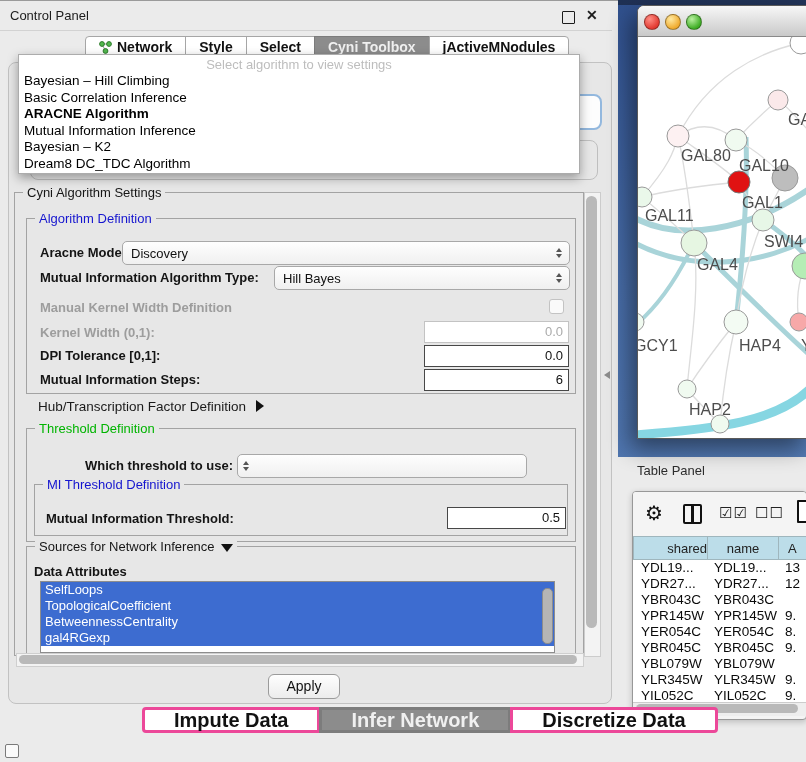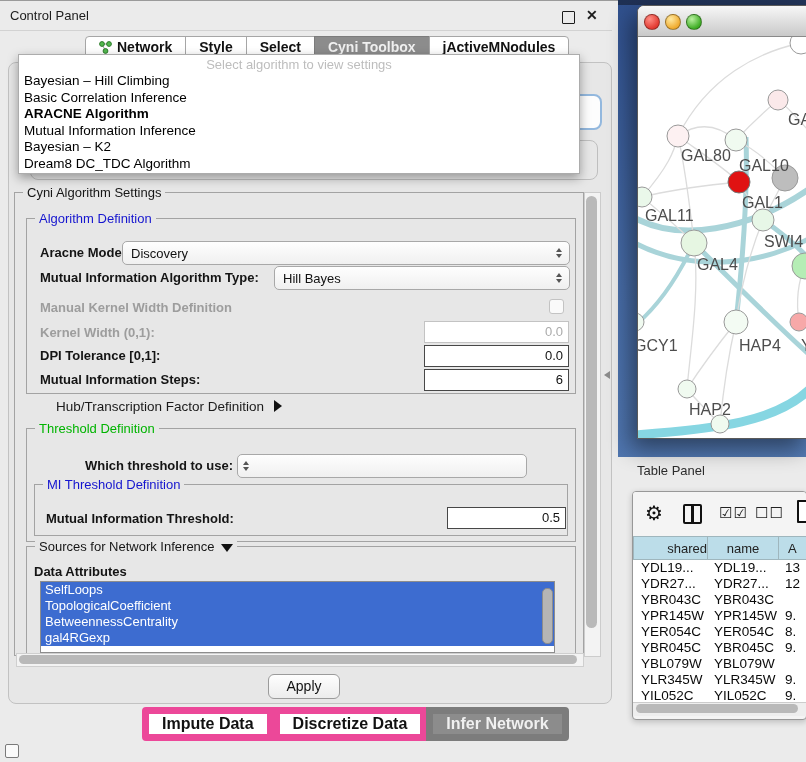--- a/index.html
+++ b/index.html
@@ -57,38 +57,38 @@
   .combo-arr i{display:block;width:0;height:0;border-left:3.5px solid transparent;border-right:3.5px solid transparent;}
   .combo-arr .up{border-bottom:4px solid #555;} .combo-arr .down{border-top:4px solid #555;}
   .field{position:absolute;height:20px;background:#fff;border:1px solid #474747;z-index:5;
          font-size:13px;color:#111;text-align:right;line-height:20px;padding-right:5px;}
   .field.dis{border-color:#c3c3c3;color:#ababab;}
   .checkbox{position:absolute;width:13px;height:13px;border:1px solid #c3c3c3;border-radius:3px;background:#fafafa;z-index:5;}
   .tri-right{display:inline-block;width:0;height:0;border-top:6px solid transparent;border-bottom:6px solid transparent;
              border-left:8px solid #111;margin-left:10px;vertical-align:-1px;}
   .tri-down{display:inline-block;width:0;height:0;border-left:6px solid transparent;border-right:6px solid transparent;
             border-top:8px solid #111;margin-left:6px;vertical-align:-1px;}
-  #hub-row{left:56px;top:399px;font-size:13.5px;font-weight:500;color:#1a1a1a;z-index:5;}
+  #hub-row{left:38px;top:399px;font-size:13.5px;font-weight:500;color:#1a1a1a;z-index:5;}
 
   #attr-list{left:40px;top:581px;width:513px;height:70px;background:#fff;border:1px solid #8d8d8d;z-index:5;overflow:hidden;}
   .attr-item{height:16px;line-height:16px;font-size:13px;color:#fff;background:#3d6cd0;padding-left:4px;white-space:nowrap;}
   #attr-thumb{left:542px;top:588px;width:9px;height:54px;background:#b5b5b5;border:1px solid #8d8d8d;border-radius:5px;z-index:6;}
 
   
   #vscroll{left:584px;top:192px;width:15px;height:463px;background:#f3f3f3;border:1px solid #cscsc;border:1px solid #cccccc;z-index:2;}
   #vthumb{left:586px;top:196px;width:11px;height:432px;background:#b9b9b9;border-radius:6px;z-index:3;}
   #hscroll{left:16px;top:653px;width:566px;height:12px;background:#f3f3f3;border:1px solid #cfcfcf;z-index:3;}
   #hthumb{left:19px;top:654.5px;width:558px;height:9px;background:#b9b9b9;border-radius:5px;z-index:4;}
 
   #apply-btn{left:268px;top:674px;width:70px;height:23px;border:1px solid #9b9b9b;border-radius:6px;
              background:linear-gradient(#fefefe,#ececec);font-size:14px;color:#111;text-align:center;line-height:23px;z-index:3;}
 
   #bottom-tabs{left:142px;top:707px;display:flex;z-index:3;}
-  .btab{height:20px;line-height:20px;padding:0 13px;background:#fff;border:7px solid #ec4899;
-        font-size:16px;font-weight:700;color:#111;margin-right:-1px;white-space:nowrap;}
+  .btab{height:20px;line-height:20px;padding:0 29px;background:#fff;border:3px solid #ec4899;
+        font-size:20px;font-weight:700;color:#111;margin-right:-1px;white-space:nowrap;}
   .btab:first-child{border-top-left-radius:4px;border-bottom-left-radius:4px;}
   .btab:last-child{border-top-right-radius:4px;border-bottom-right-radius:4px;}
   .btab.sel{background:#8c8c8c;border-color:#7c7c7c;color:#f0f0f0;}
 
   #splitter-arrow{left:604px;top:371px;width:0;height:0;border-top:4px solid transparent;
                   border-bottom:4px solid transparent;border-right:6px solid #8a8a8a;z-index:2;}
   #corner-icon{left:5px;top:744px;width:12px;height:12px;border:1.5px solid #7a7a7a;border-radius:2px;background:#fafafa;}
 
   
   #desktop{left:618px;top:0;width:188px;height:457px;
@@ -253,22 +253,22 @@
 
 <div class="abs" id="vscroll"></div>
 <div class="abs" id="vthumb"></div>
 <div class="abs" id="hscroll"></div>
 <div class="abs" id="hthumb"></div>
 
 <div class="abs" id="apply-btn">Apply</div>
 
 <div class="abs" id="bottom-tabs">
     <div class="btab">Impute Data</div>
+    <div class="btab sel">Infer Network</div>
     <div class="btab">Discretize Data</div>
-    <div class="btab sel">Infer Network</div>
   </div>
 
 <div class="abs" id="splitter-arrow"></div>
 <div class="abs" id="corner-icon"></div>
 
 <div class="abs" id="desktop"></div>
 <div class="abs" id="desktop-topshade"></div>
 
 <div class="abs" id="net-window">
   <div id="net-titlebar">

